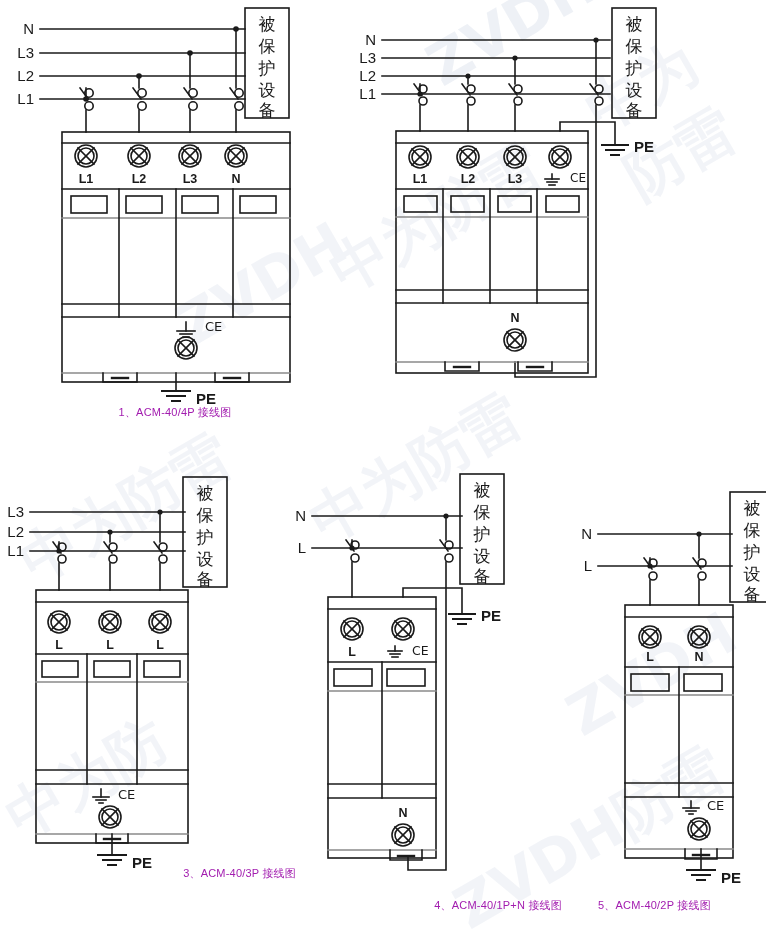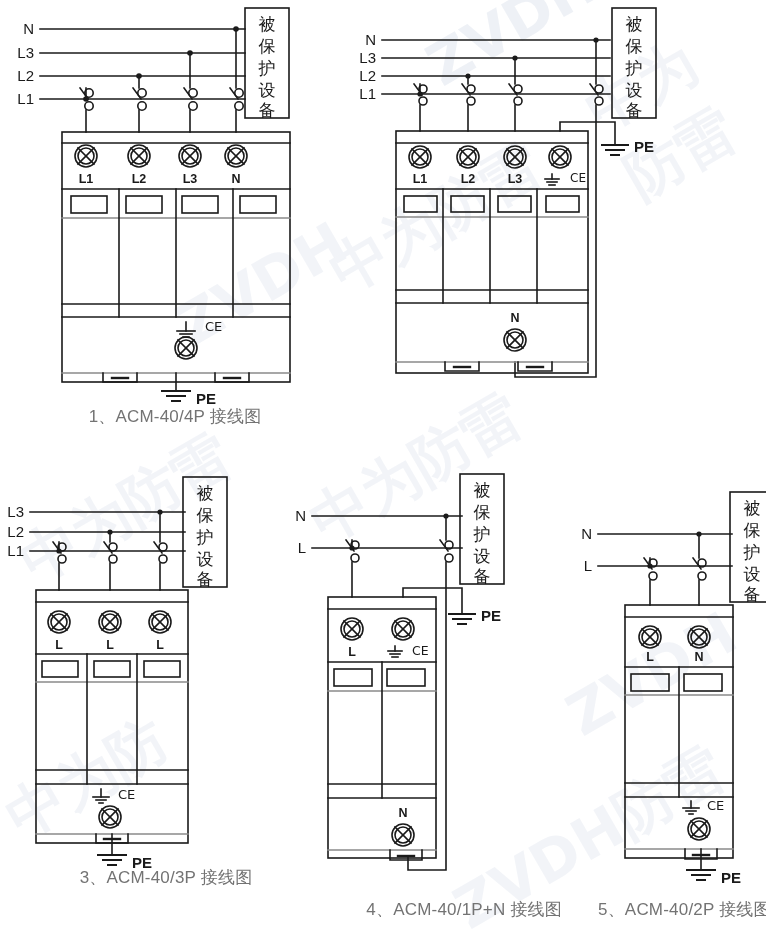--- a/index.html
+++ b/index.html
@@ -7,21 +7,21 @@
   body{
     width:766px;height:931px;position:relative;overflow:hidden;
     font-family:"Liberation Sans","DejaVu Sans",sans-serif;
     color:#1a1a1a;
   }
   .stage{position:absolute;left:0;top:0;width:766px;height:931px;}
   .dgm{position:absolute;}
   svg{display:block;overflow:visible;}
   .cap{
     position:absolute;text-align:center;
-    font-size:17px;letter-spacing:.2px;color:#737373;
+    font-size:11px;letter-spacing:.2px;color:#a21caf;
     white-space:nowrap;
   }
   .wm{
     position:absolute;pointer-events:none;
     color:#eef1f6;font-size:58px;font-weight:bold;
     font-family:"DejaVu Sans",sans-serif;
     opacity:.95;user-select:none;
   }
   .wm2{color:#f2f4f8;}
 </style>
@@ -426,21 +426,21 @@
         <text x="132" y="406" font-size="15" font-weight="bold">PE</text>
 
         <text x="205" y="37" font-size="17" text-anchor="middle">被</text>
         <text x="205" y="59" font-size="17" text-anchor="middle">保</text>
         <text x="205" y="81" font-size="17" text-anchor="middle">护</text>
         <text x="205" y="103" font-size="17" text-anchor="middle">设</text>
         <text x="205" y="123" font-size="17" text-anchor="middle">备</text>
       </g>
     </svg>
   </div>
-  <div class="cap" style="left:20px;top:866px;width:260px;text-align:center;padding-left:16px;">3、ACM-40/3P 接线图</div>
+  <div class="cap" style="left:20px;top:866px;width:260px;text-align:right;padding-left:16px;">3、ACM-40/3P 接线图</div>
 
   <div class="dgm" style="left:290px;top:462px;">
     <svg width="280" height="420" viewBox="0 0 280 420">
       <g fill="none" stroke="#1a1a1a" stroke-width="1.6" stroke-linecap="square">
 
         <line x1="22" y1="54" x2="172" y2="54"></line>
         <line x1="22" y1="86" x2="172" y2="86"></line>
 
         <line x1="62" y1="86" x2="62" y2="78"></line>
         <line x1="156" y1="54" x2="156" y2="78"></line>

